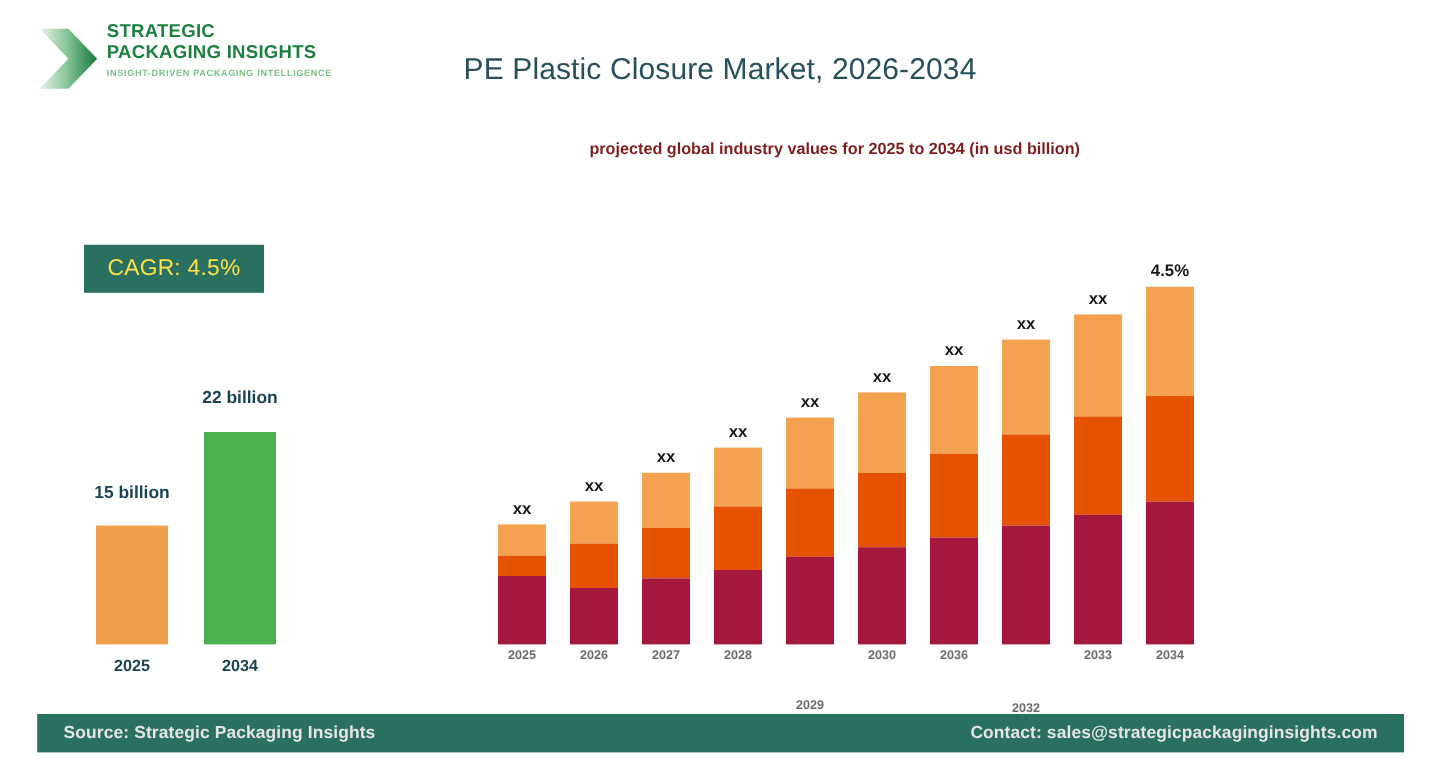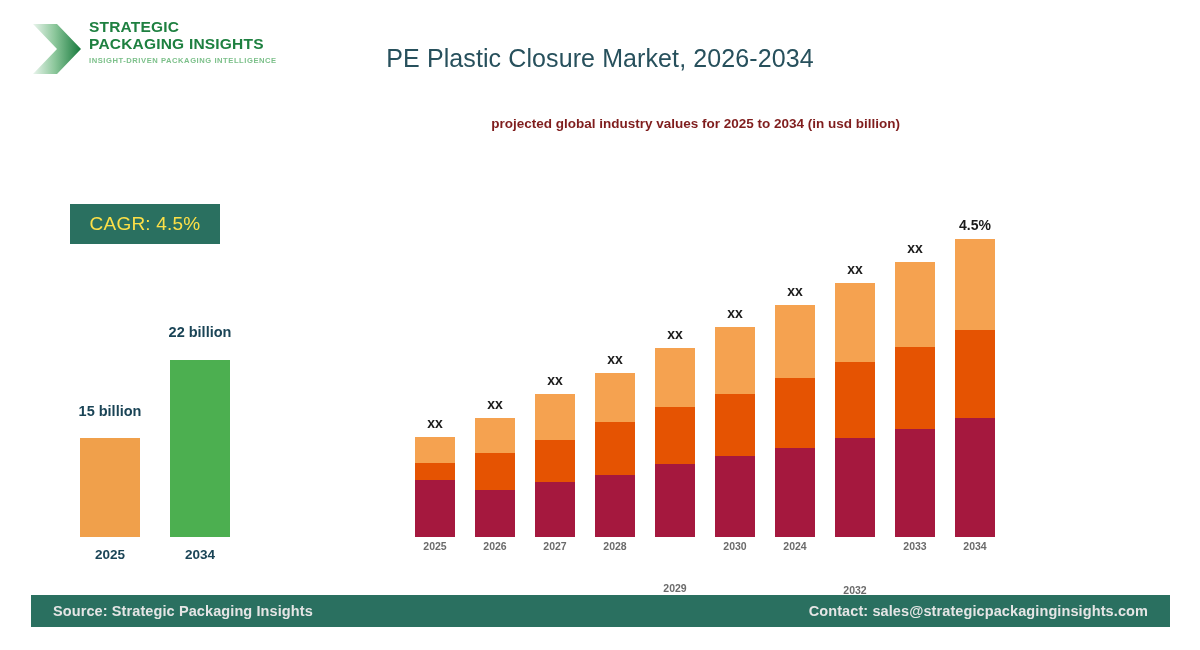--- a/index.html
+++ b/index.html
@@ -154,21 +154,21 @@
         <div class="sb-seg" style="top: 129px; height: 81px; background: rgb(165, 24, 62);"></div>
       </div>
       <div class="sb-top" style="left: 695px; width: 80px; top: 305px;">xx</div>
       <div class="sb-xlabel" style="left: 700px; width: 70px; top: 540px;">2030</div>
       <div class="sb-col" style="left: 775px; width: 40px; top: 305px; height: 232px;">
         <div class="sb-seg" style="top: 0px; height: 73px; background: rgb(245, 162, 80);"></div>
         <div class="sb-seg" style="top: 73px; height: 70px; background: rgb(229, 83, 2);"></div>
         <div class="sb-seg" style="top: 143px; height: 89px; background: rgb(165, 24, 62);"></div>
       </div>
       <div class="sb-top" style="left: 755px; width: 80px; top: 283px;">xx</div>
-      <div class="sb-xlabel" style="left: 760px; width: 70px; top: 540px;">2024</div>
+      <div class="sb-xlabel" style="left: 760px; width: 70px; top: 540px;">2036</div>
       <div class="sb-col" style="left: 835px; width: 40px; top: 283px; height: 254px;">
         <div class="sb-seg" style="top: 0px; height: 79px; background: rgb(245, 162, 80);"></div>
         <div class="sb-seg" style="top: 79px; height: 76px; background: rgb(229, 83, 2);"></div>
         <div class="sb-seg" style="top: 155px; height: 99px; background: rgb(165, 24, 62);"></div>
       </div>
       <div class="sb-top" style="left: 815px; width: 80px; top: 261px;">xx</div>
       <div class="sb-xlabel" style="left: 820px; width: 70px; top: 540px; margin-top: 44px;">2032</div>
       <div class="sb-col" style="left: 895px; width: 40px; top: 262px; height: 275px;">
         <div class="sb-seg" style="top: 0px; height: 85px; background: rgb(245, 162, 80);"></div>
         <div class="sb-seg" style="top: 85px; height: 82px; background: rgb(229, 83, 2);"></div>

